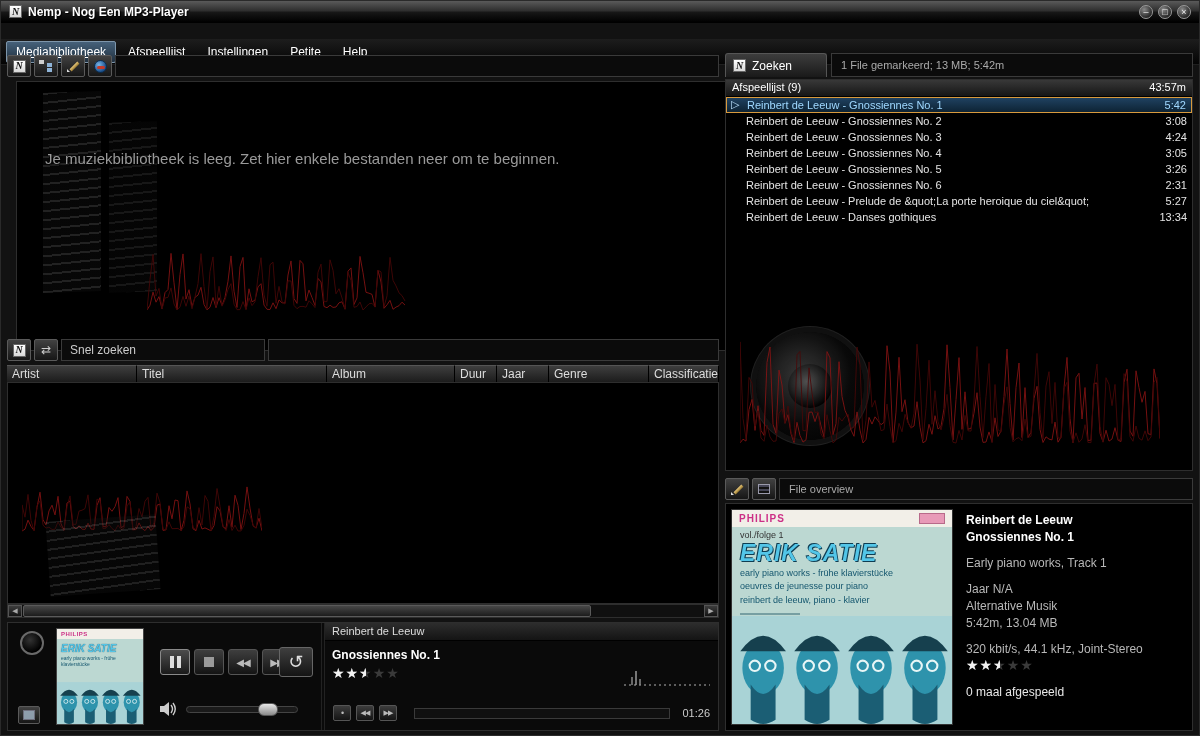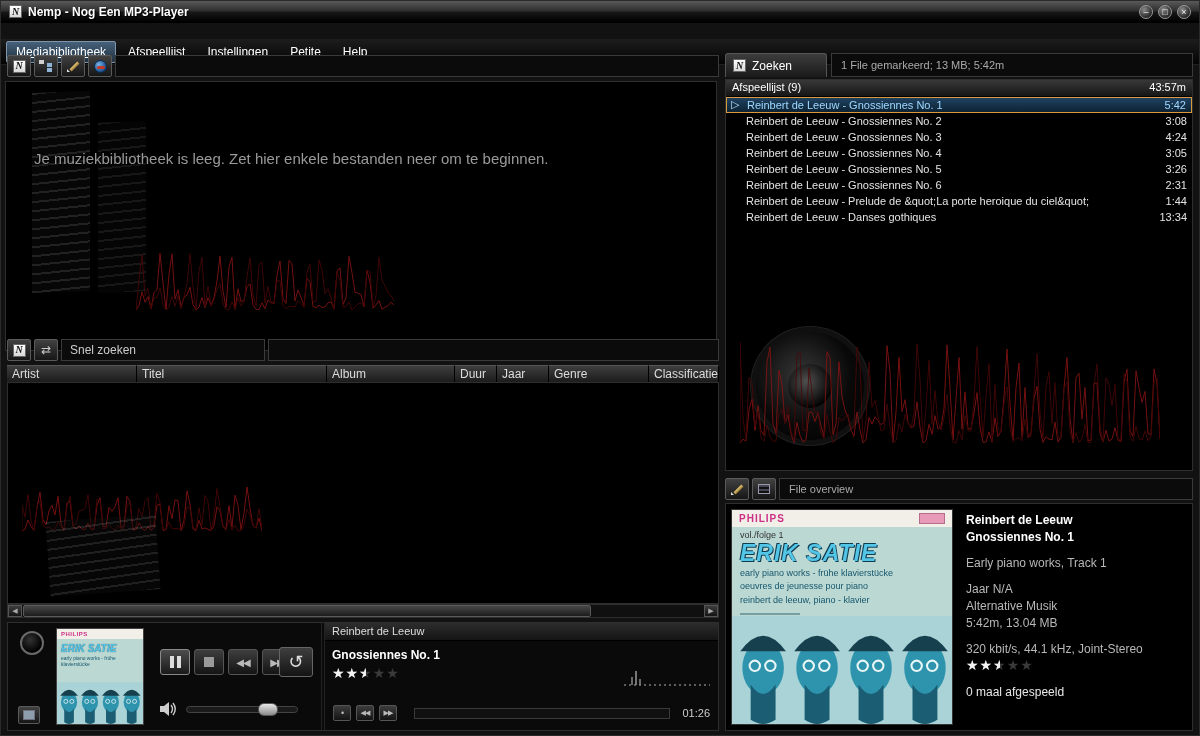--- a/index.html
+++ b/index.html
@@ -34,21 +34,21 @@
   
   .tree{position:relative;width:14px;height:12px}
   .tree::before{content:"";position:absolute;left:0;top:0;width:5px;height:4px;background:#cfcfcf;box-shadow:8px 3px 0 #8fb4d8,8px 8px 0 #8fb4d8}
   
   .gridico{width:12px;height:10px;background:linear-gradient(#9ab 0 0) padding-box,repeating-linear-gradient(90deg,#9ab 0 3px,#222 3px 4px);border:1px solid #778;opacity:.9}
   .tableico{width:12px;height:10px;border:1px solid #99a;background:repeating-linear-gradient(180deg,#445 0 2px,#111 2px 4px)}
 
   
   .lib-toolbar{position:absolute;top:52px;left:6px;width:712px;height:26px;display:flex;gap:3px;align-items:center}
   .lib-filter{flex:1;height:22px}
-  .library{top:80px;left:4px;width:712px;height:270px;overflow:hidden}
+  .library{top:80px;left:15px;width:712px;height:270px;overflow:hidden}
   .emptymsg{position:absolute;left:28px;top:68px;color:#9a9a9a;font-size:15px;text-shadow:1px 1px 2px #000}
   .cdstack{position:absolute;opacity:.32;background:repeating-linear-gradient(176deg,#6a6a6a 0 2px,#151515 2px 9px);transform:skewY(-2deg)}
   .wave{position:absolute;opacity:.85}
 
   .searchrow{position:absolute;top:338px;left:6px;width:712px;height:22px;display:flex;gap:3px;align-items:center}
   .qsbox{width:204px;height:22px;display:flex;align-items:center;padding:0 8px;color:#ccc}
   .qsinput{flex:1;height:22px}
 
   .thead{position:absolute;top:364px;left:6px;width:712px;height:17px;display:flex;background:#1a1a1a}
   .th{background:linear-gradient(#3e3e3e,#1c1c1c);border-right:1px solid #000;border-top:1px solid #555;color:#ddd;font-size:12px;padding:1px 5px;white-space:nowrap;overflow:hidden}
@@ -339,21 +339,21 @@
     <div class="plrow">
         <span class="pltitle">Reinbert de Leeuw - Gnossiennes No. 5</span>
         <span class="pldur">3:26</span>
       </div>
     <div class="plrow">
         <span class="pltitle">Reinbert de Leeuw - Gnossiennes No. 6</span>
         <span class="pldur">2:31</span>
       </div>
     <div class="plrow">
         <span class="pltitle">Reinbert de Leeuw - Prelude de &amp;quot;La porte heroique du ciel&amp;quot;</span>
-        <span class="pldur">1:44</span>
+        <span class="pldur">5:27</span>
       </div>
     <div class="plrow">
         <span class="pltitle">Reinbert de Leeuw - Danses gothiques</span>
         <span class="pldur">13:34</span>
       </div>
 
     <div class="speaker"></div>
     <svg class="wave" width="420" height="115" style="left:14px;top:250px">
         <path d="M0 113 L0 113.0 L3 109.2 L6 111.1 L9 79.6 L12 69.4 L15 100.4 L18 75.7 L21 100.5 L24 105.4 L27 32.4 L30 17.0 L33 94.3 L36 103.3 L39 40.1 L42 55.0 L45 93.3 L48 84.7 L51 103.9 L54 112.6 L57 92.3 L60 105.6 L63 112.1 L66 109.8 L69 82.3 L72 82.0 L75 91.6 L78 82.6 L81 96.0 L84 106.9 L87 21.6 L90 27.9 L93 104.7 L96 93.7 L99 31.7 L102 66.5 L105 80.5 L108 87.1 L111 100.0 L114 106.3 L117 81.9 L120 100.1 L123 113.0 L126 109.4 L129 87.4 L132 94.1 L135 86.8 L138 90.7 L141 94.7 L144 92.4 L147 15.7 L150 42.0 L153 112.2 L156 82.1 L159 27.3 L162 81.7 L165 69.7 L168 92.2 L171 97.9 L174 96.0 L177 71.7 L180 97.2 L183 112.9 L186 110.7 L189 94.3 L192 104.3 L195 85.7 L198 99.0 L201 96.5 L204 78.5 L207 14.8 L210 57.7 L213 109.9 L216 69.6 L219 27.6 L222 99.4 L225 61.8 L228 99.2 L231 98.4 L234 83.1 L237 62.7 L240 97.0 L243 112.4 L246 112.0 L249 101.9 L252 111.8 L255 87.8 L258 106.5 L261 101.0 L264 66.5 L267 19.0 L270 73.7 L273 109.9 L276 57.7 L279 33.0 L282 107.6 L285 57.6 L288 107.4 L291 102.4 L294 68.5 L297 56.3 L300 99.3 L303 112.5 L306 106.8 L309 109.1 L312 109.9 L315 92.1 L318 112.2 L321 107.3 L324 57.6 L327 27.4 L330 88.5 L333 112.7 L336 47.8 L339 43.2 L342 89.0 L345 57.5 L348 110.5 L351 110.1 L354 53.3 L357 53.1 L360 103.5 L363 111.9 L366 100.2 L369 111.1 L372 109.0 L375 97.7 L378 110.2 L381 111.5 L384 52.4 L387 39.2 L390 101.0 L393 106.3 L396 40.8 L399 57.7 L402 72.3 L405 61.4 L408 103.7 L411 104.6 L414 38.9 L417 53.8 L420 108.6" fill="none" stroke="#8a1414" stroke-width="1"></path>
         <path d="M0 113 L0 11.9 L3 88.5 L6 108.7 L9 47.4 L12 53.2 L15 96.3 L18 80.9 L21 108.0 L24 111.3 L27 95.0 L30 107.0 L33 111.3 L36 111.0 L39 83.3 L42 79.0 L45 93.0 L48 76.1 L51 101.6 L54 110.9 L57 24.8 L60 21.4 L63 100.5 L66 100.8 L69 37.9 L72 63.2 L75 82.7 L78 81.8 L81 103.8 L84 108.7 L87 84.7 L90 100.7 L93 112.9 L96 110.2 L99 87.3 L102 91.1 L105 86.7 L108 84.0 L111 98.4 L114 97.2 L117 17.0 L120 34.6 L123 110.0 L126 90.4 L129 31.9 L132 77.2 L135 70.4 L138 85.6 L141 100.7 L144 99.6 L147 74.1 L150 96.8 L153 113.0 L156 110.7 L159 93.3 L162 101.8 L165 84.3 L168 92.6 L171 98.3 L174 83.4 L177 14.2 L180 50.1 L183 109.9 L186 78.6 L189 30.2 L192 94.3 L195 60.7 L198 91.8 L201 99.9 L204 87.7 L207 64.4 L210 95.7 L213 112.3 L216 113.0 L219 100.4 L222 110.0 L225 85.4 L228 100.8 L231 101.1 L234 71.0 L237 16.5 L240 66.5 L243 107.6 L246 66.7 L249 33.5 L252 112.8 L255 54.5 L258 99.6 L261 102.2 L264 73.6 L267 56.8 L270 97.3 L273 111.8 L276 108.7 L279 107.6 L282 110.8 L285 89.2 L288 107.6 L291 106.2 L294 61.1 L297 23.4 L300 82.4 L303 109.0 L306 56.0 L309 41.7 L312 93.6 L315 52.4 L318 108.0 L321 108.1 L324 58.5 L327 52.3 L330 101.2 L333 112.4 L336 102.8 L339 112.3 L342 108.9 L345 94.7 L348 112.5 L351 112.6 L354 54.7 L357 34.1 L360 96.4 L363 112.3 L366 47.7 L369 54.4 L372 75.7 L375 54.4 L378 110.3 L381 108.4 L384 43.6 L387 51.5 L390 106.5 L393 111.3 L396 96.0 L399 108.3 L402 110.2 L405 100.8 L408 110.7 L411 106.9 L414 52.2 L417 47.4 L420 107.6" fill="none" stroke="#4a0808" stroke-width="1"></path>

